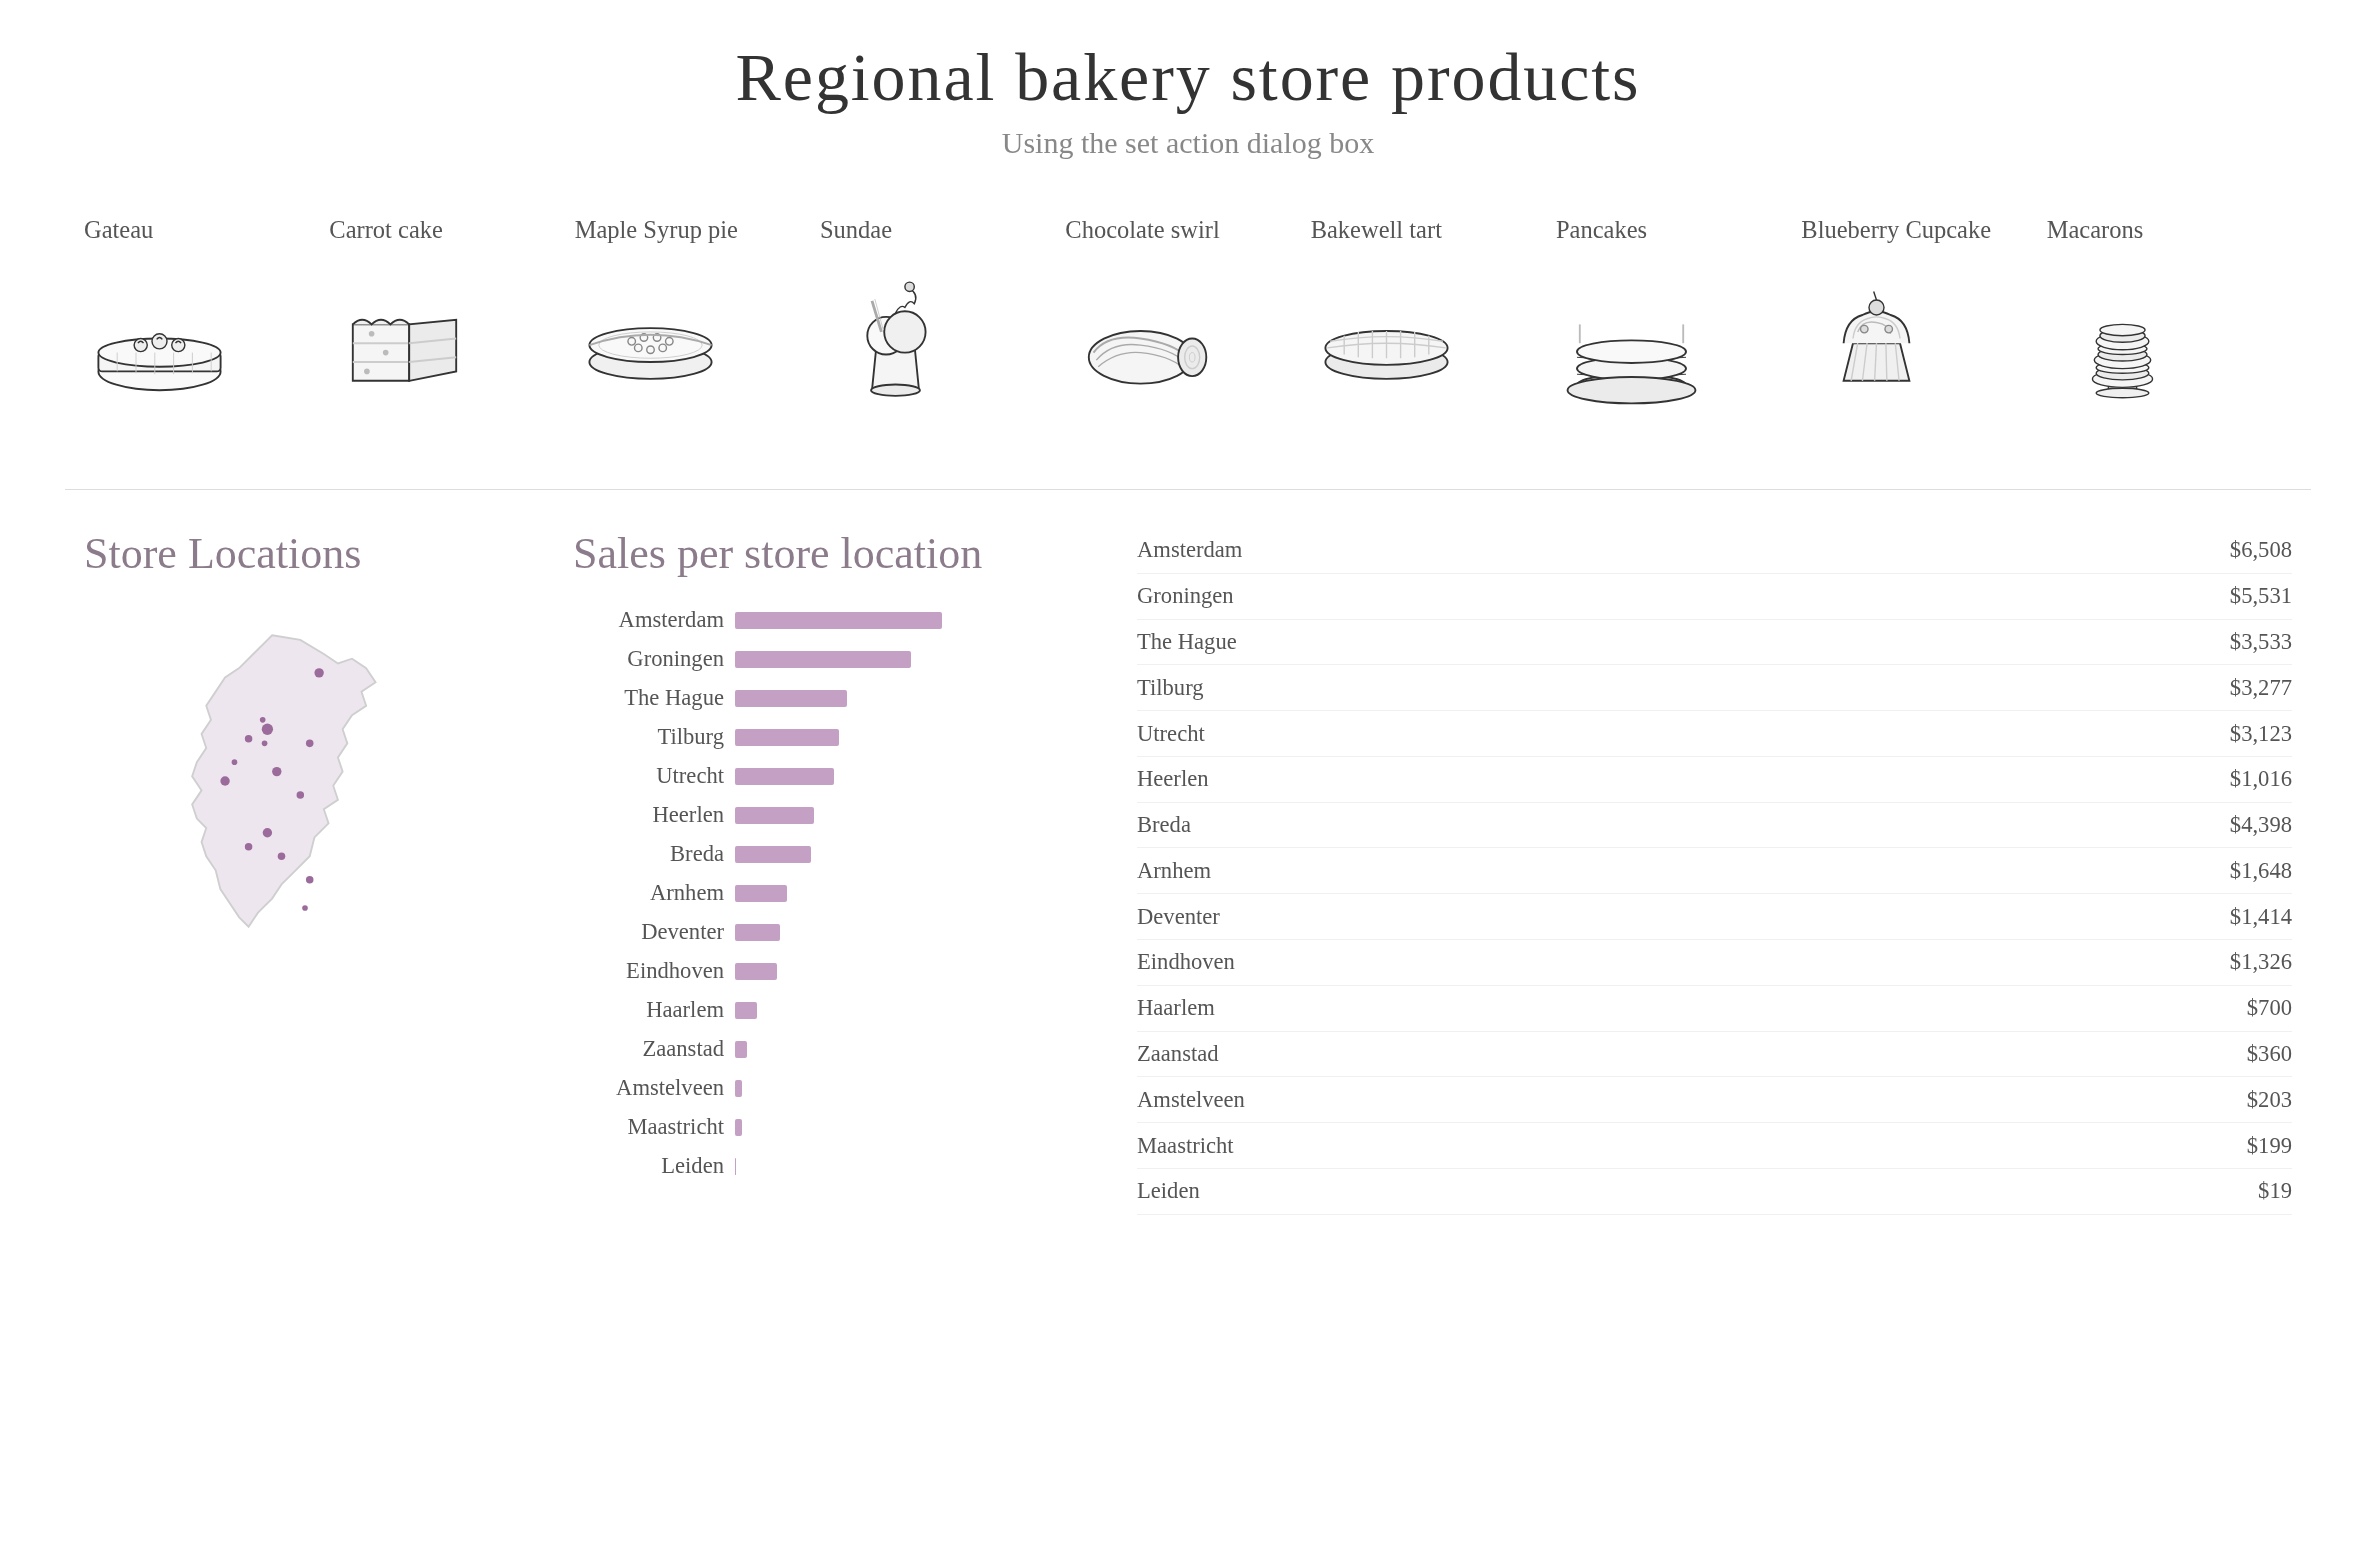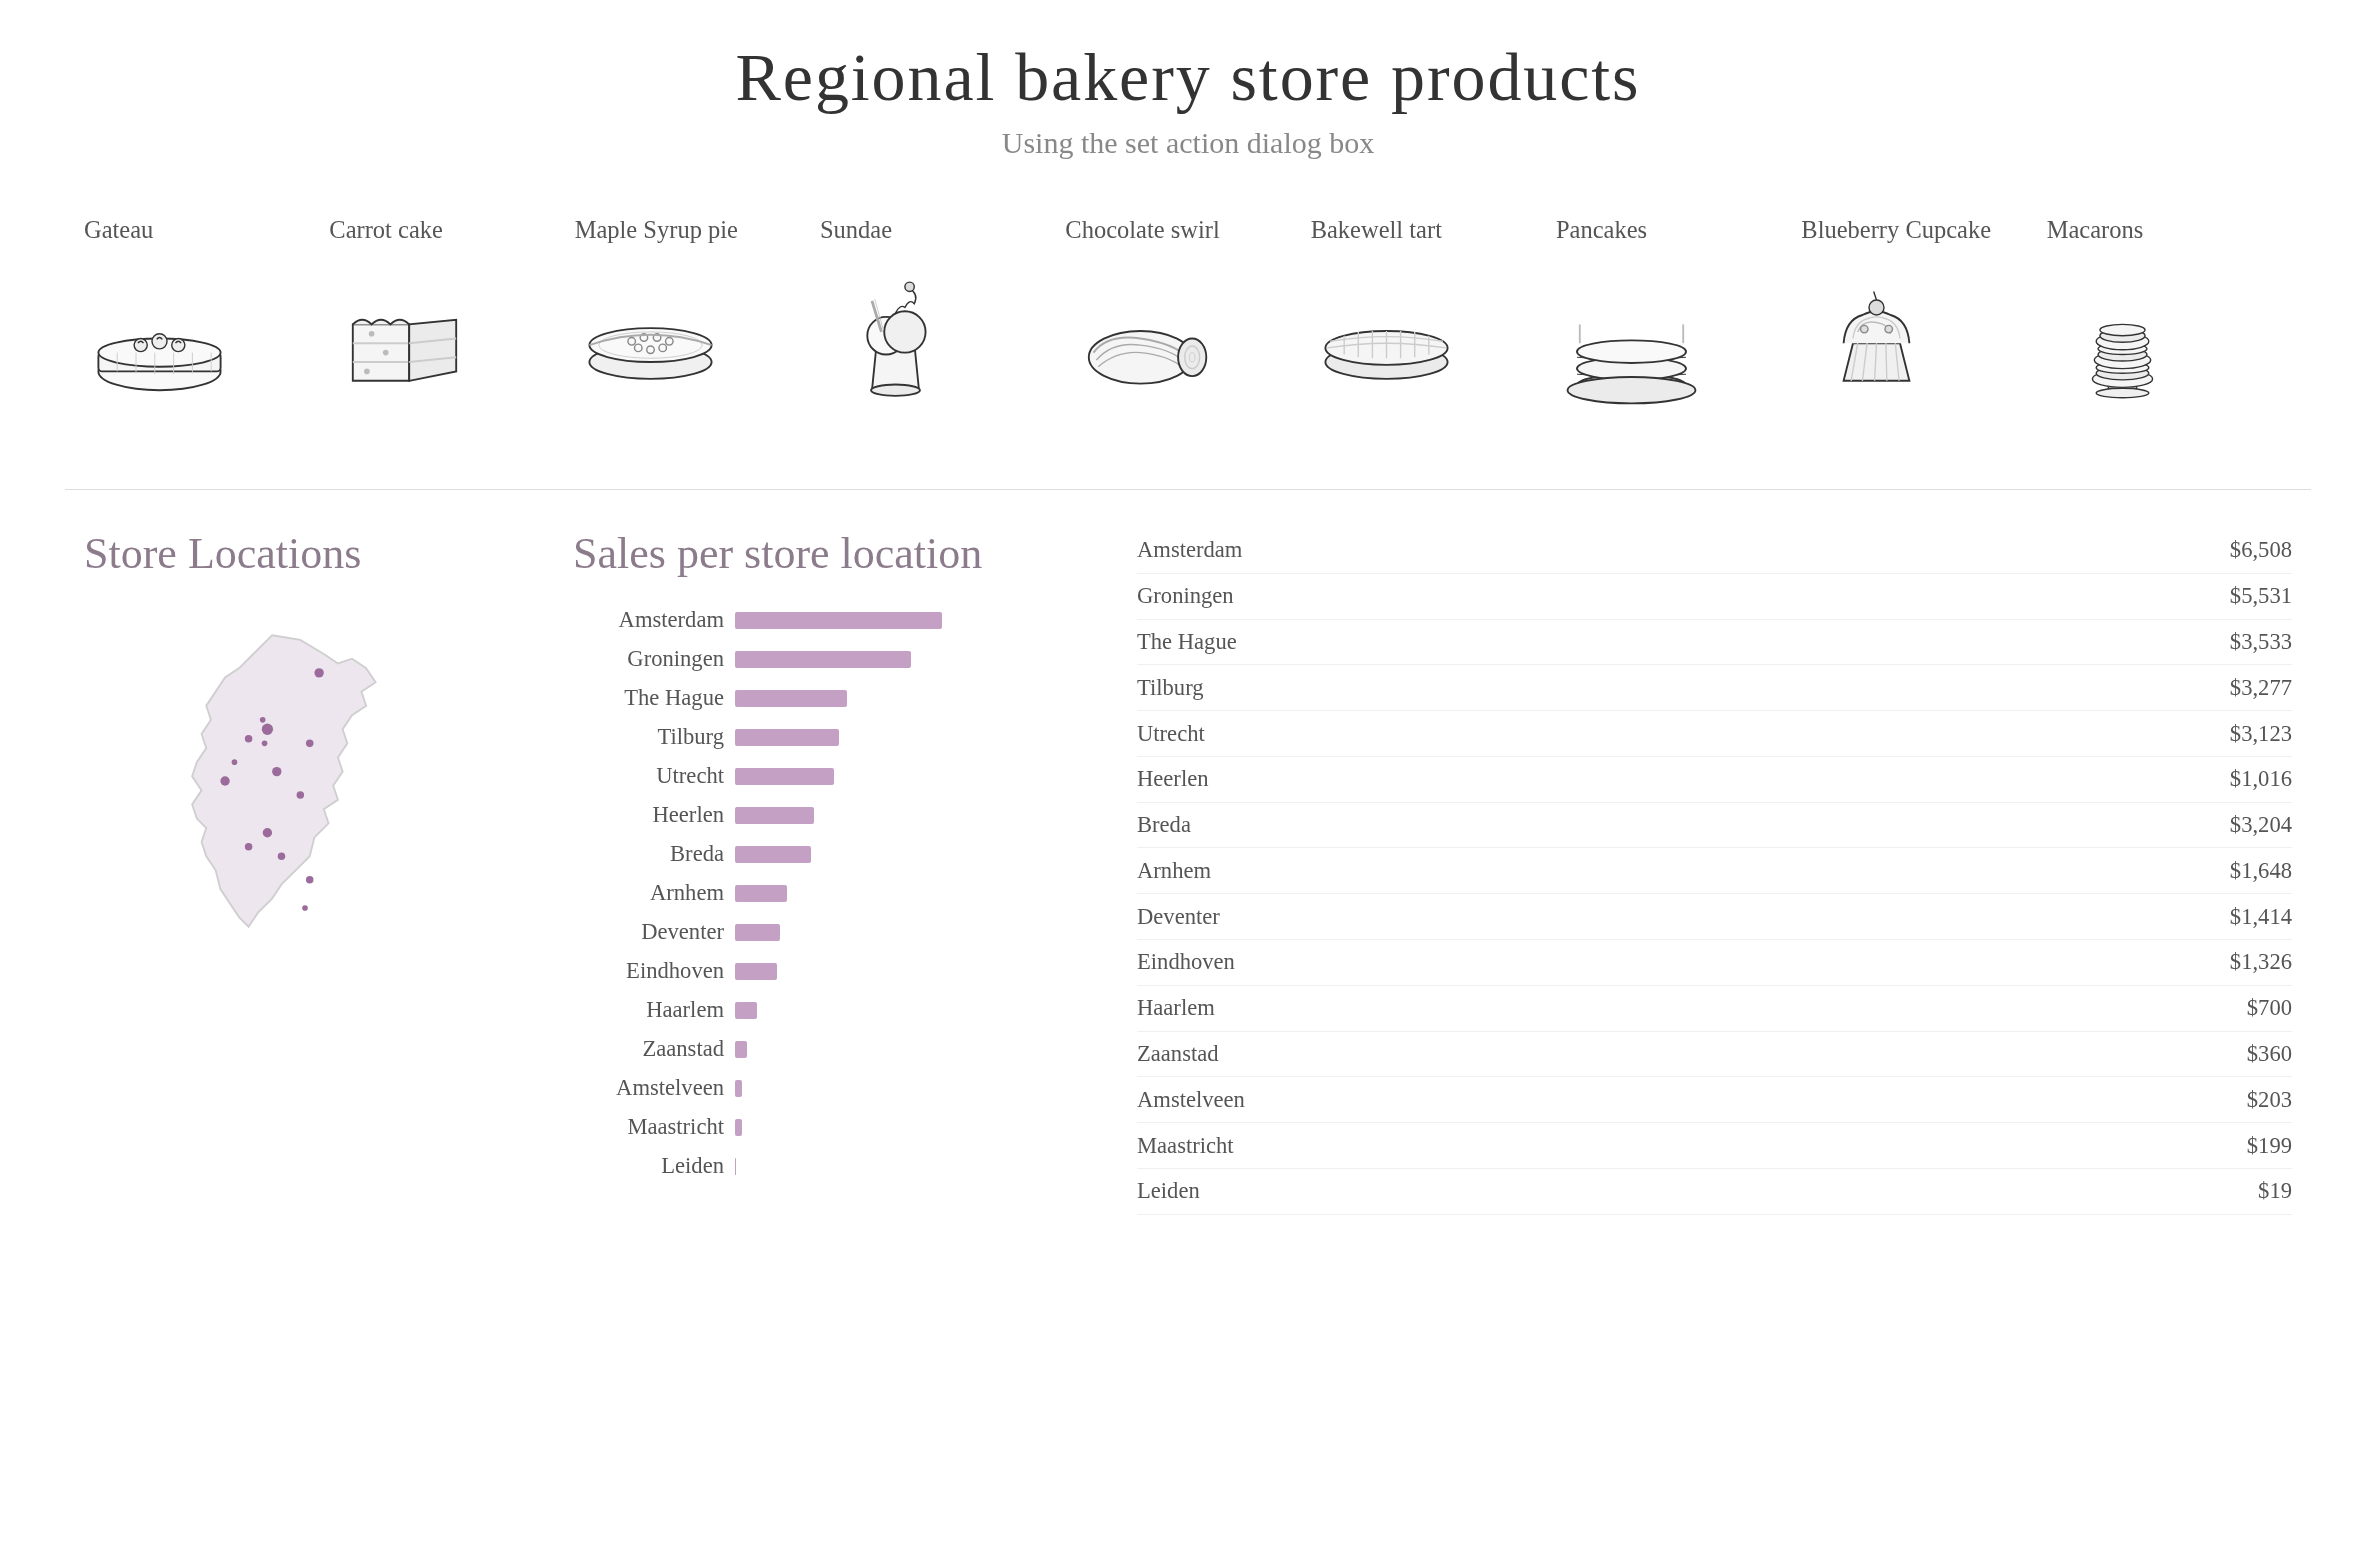--- a/index.html
+++ b/index.html
@@ -547,21 +547,21 @@
           <div class="set-row">
     <span class="set-city">Utrecht</span>
     <span class="set-value">$3,123</span>
   </div>
           <div class="set-row">
     <span class="set-city">Heerlen</span>
     <span class="set-value">$1,016</span>
   </div>
           <div class="set-row">
     <span class="set-city">Breda</span>
-    <span class="set-value">$3,204</span>
+    <span class="set-value">$4,398</span>
   </div>
           <div class="set-row">
     <span class="set-city">Arnhem</span>
     <span class="set-value">$1,648</span>
   </div>
           <div class="set-row">
     <span class="set-city">Deventer</span>
     <span class="set-value">$1,414</span>
   </div>
           <div class="set-row">

